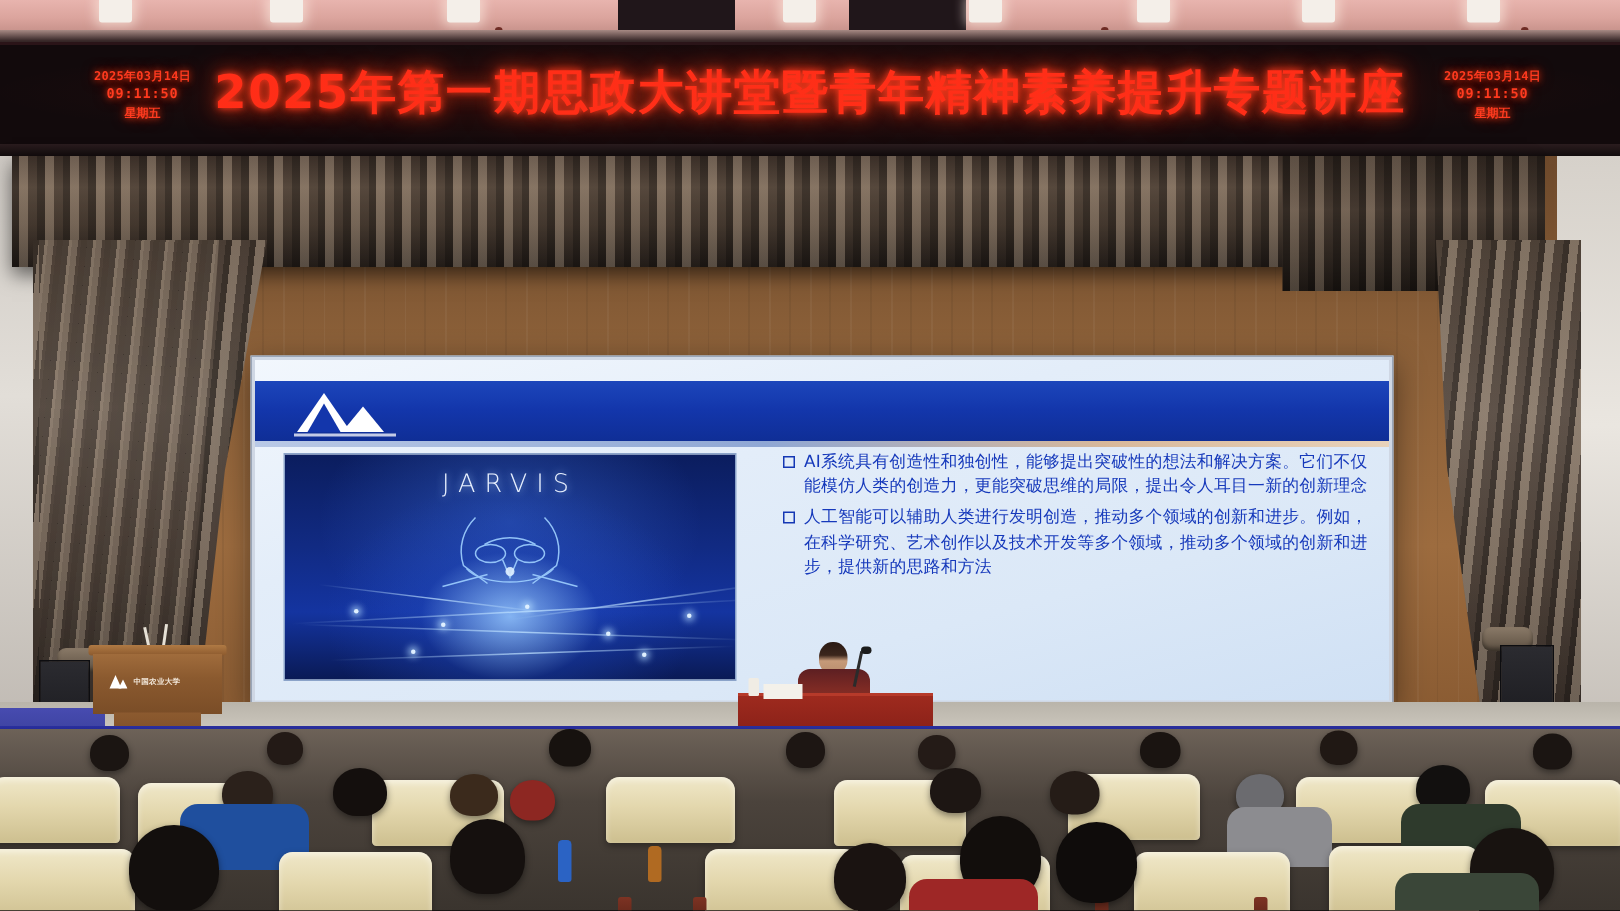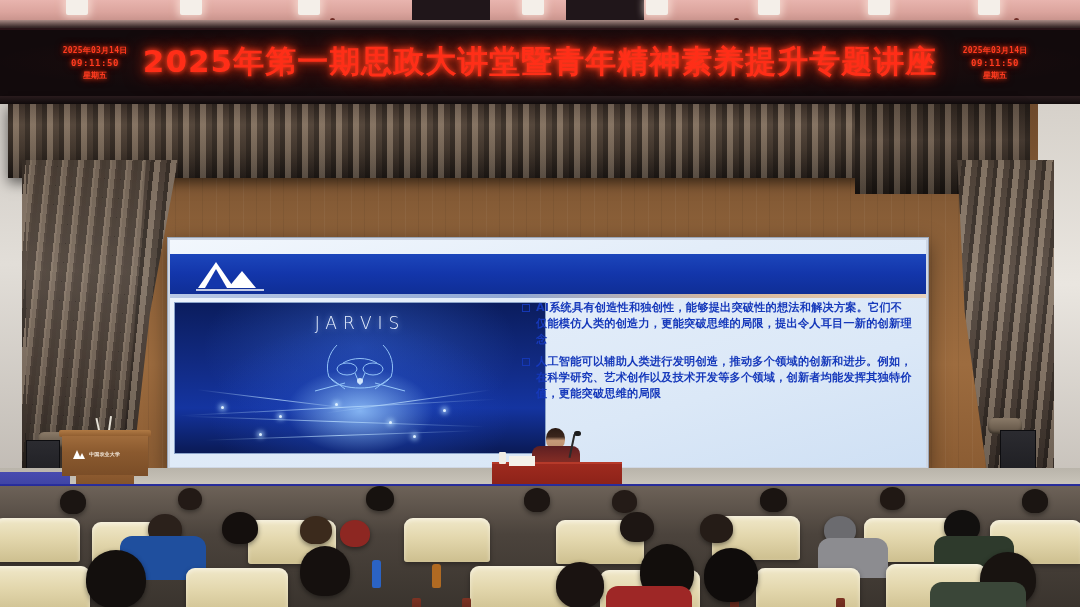--- a/index.html
+++ b/index.html
@@ -181,21 +181,21 @@
     padding-left: 120px;
   }
   .slide-logo {
     position: absolute; left: 24px; top: 4px; width: 74px; height: 34px;
   }
   .titlebar-underline {
     position: absolute; left: 0; top: 54px; width: 100%; height: 4px;
     background: linear-gradient(90deg,#b9c9e6 0%, #8fa7d4 45%, #d8b89a 75%, #e8d2bb 100%);
   }
   .slide-img {
-    position: absolute; left: 4px; top: 62px; width: 372px; height: 152px;
+    position: absolute; left: 19px; top: 62px; width: 302px; height: 152px;
     background:
       radial-gradient(ellipse at 50% 72%, rgba(150,200,255,.85) 0%, rgba(30,70,190,.35) 28%, rgba(0,0,0,0) 58%),
       radial-gradient(ellipse at 50% 30%, rgba(60,110,220,.45) 0%, rgba(0,0,0,0) 60%),
       linear-gradient(180deg,#0b1d5e 0%, #112a82 40%, #1434a0 70%, #0a1a55 100%);
     border: 1px solid #8ba3c9;
     overflow: hidden;
   }
   .jarvis-word {
     position: absolute; left: 0; right: 0; top: 10px; text-align: center;
     color: #e9f1ff; font-size: 17px; letter-spacing: 6px; font-weight: 300;
@@ -218,21 +218,21 @@
     position: absolute; left: 352px; top: 60px; right: 14px;
     color: #1437b4;
     font-family: "DejaVu Sans", sans-serif;
   }
   .bullet-row { display: flex; gap: 6px; margin-bottom: 5px; }
   .bullet-mark {
     flex: 0 0 auto; width: 8px; height: 8px; margin-top: 4px;
     border: 1.4px solid #1437b4;
   }
   .bullet-text {
-    font-size: 11.2px; line-height: 1.45; font-weight: bold;
+    font-size: 11.2px; line-height: 1.45; font-weight: normal;
     color: #1639bb; letter-spacing: .2px;
   }
 
   
   .stage-floor {
     position: absolute; left: 0; top: 468px; width: 1080px; height: 40px;
     background: linear-gradient(180deg,#b9b4aa 0%, #cbc6bc 45%, #a9a49a 100%);
   }
   .head-table {
     position: absolute; left: 492px; top: 462px; width: 130px; height: 46px;
@@ -444,21 +444,21 @@
         <div class="net-node" style="left:238px;top:132px"></div>
       </div>
 
       <div class="slide-bullets">
         <div class="bullet-row">
           <div class="bullet-mark"></div>
           <div class="bullet-text">AI系统具有创造性和独创性，能够提出突破性的想法和解决方案。它们不仅能模仿人类的创造力，更能突破思维的局限，提出令人耳目一新的创新理念</div>
         </div>
         <div class="bullet-row">
           <div class="bullet-mark"></div>
-          <div class="bullet-text">人工智能可以辅助人类进行发明创造，推动多个领域的创新和进步。例如，在科学研究、艺术创作以及技术开发等多个领域，创新者均能发挥其独特价值，更能突破思维的局限</div>
+          <div class="bullet-text">人工智能可以辅助人类进行发明创造，推动多个领域的创新和进步。例如，在科学研究、艺术创作以及技术开发等多个领域，推动多个领域的创新和进步，提供新的思路和方法</div>
         </div>
       </div>
 
     </div>
   </div>
 
   <div class="stage-floor"></div>
   <div class="blue-rail-side-l"></div>
 
   <div class="podium">

